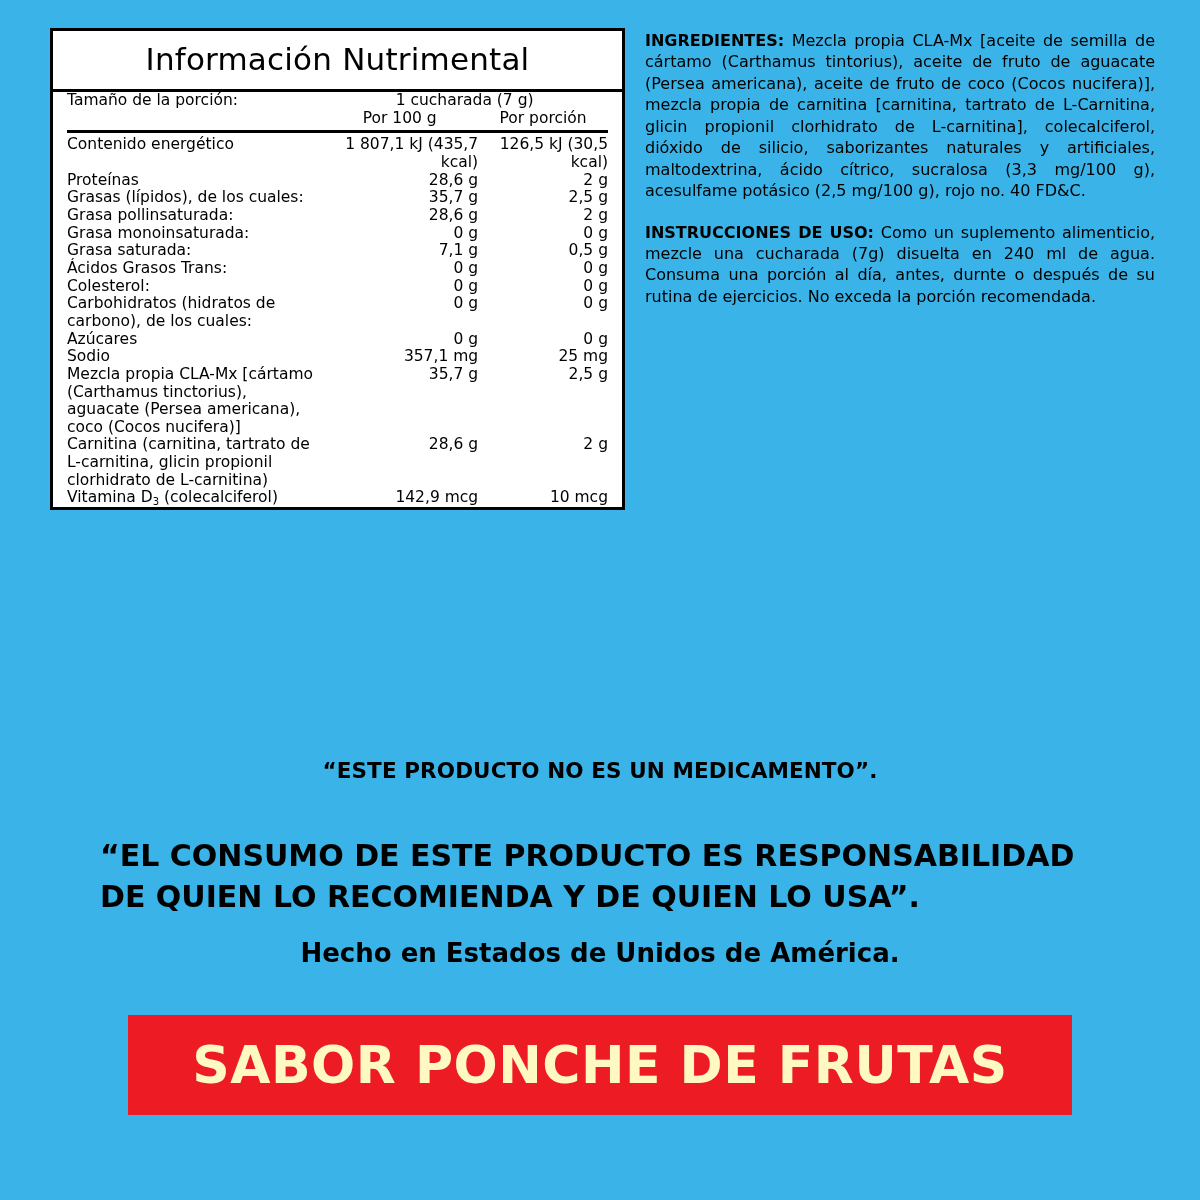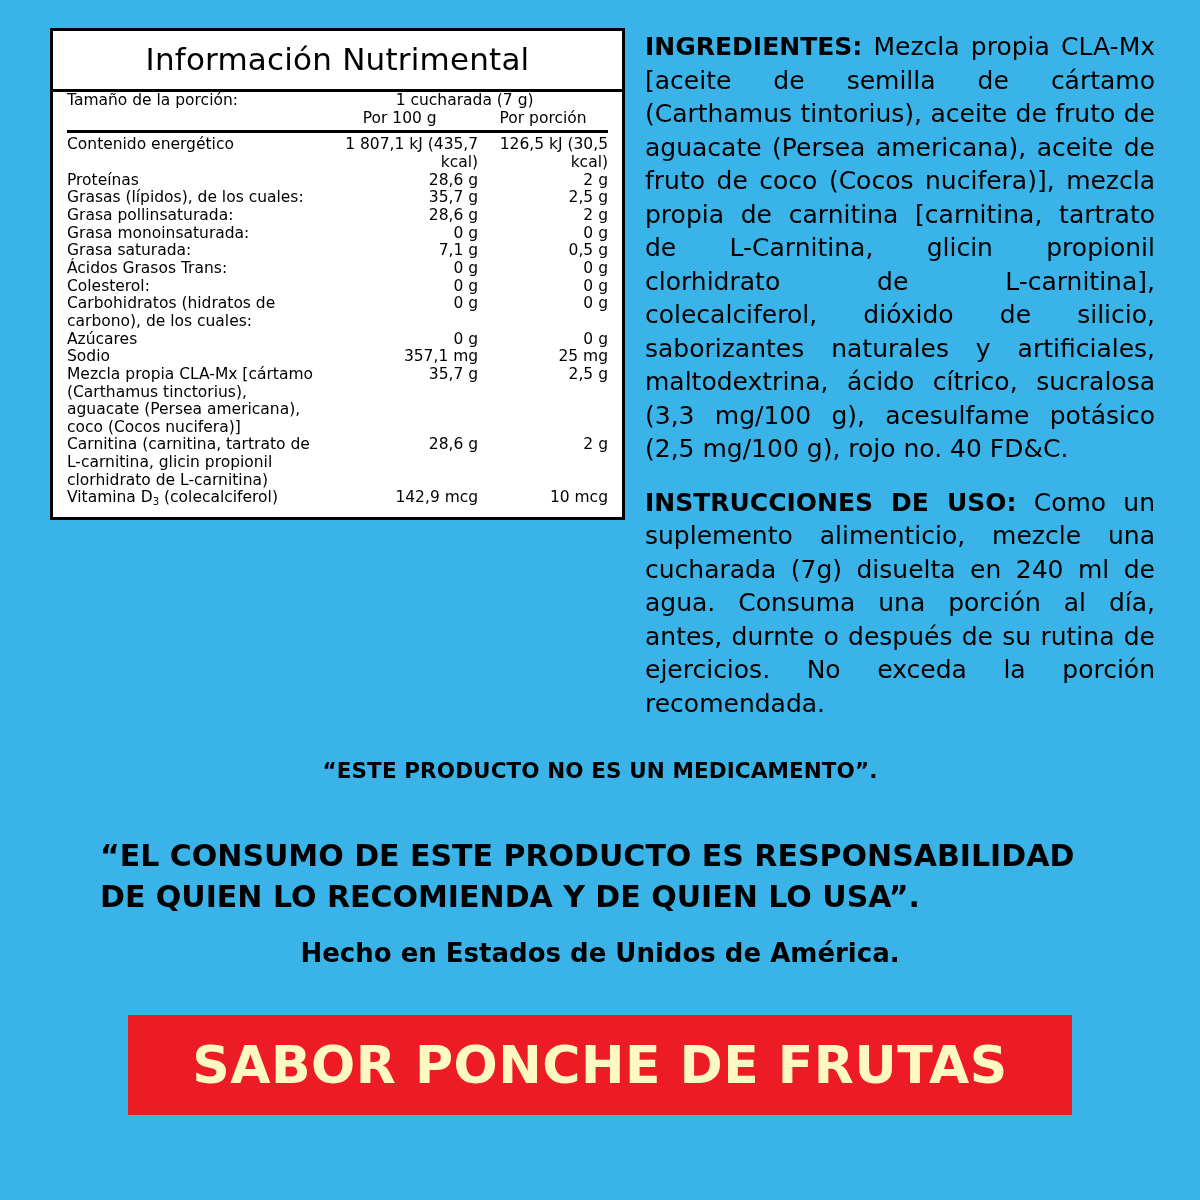--- a/index.html
+++ b/index.html
@@ -36,21 +36,21 @@
     text-align: center;
     font-size: 31px;
     padding: 10px 0 12px 0;
     font-weight: 400;
     letter-spacing: 0.2px;
   }
   .rule-thick {
     border-top: 3px solid #000;
   }
   .nutri-body {
-    padding: 0 14px 10px 14px;
+    padding: 0 14px 0 14px;
   }
   table.nt {
     width: 100%;
     border-collapse: collapse;
     font-size: 15.5px;
     line-height: 1.14;
   }
   table.nt td {
     vertical-align: top;
     padding: 0;
@@ -80,21 +80,21 @@
   .nutri-rows td { padding-top: 1px; }
 
   sub.dsub { font-size: 10px; vertical-align: baseline; position: relative; top: 3px; }
 
   
   .right-col {
     position: absolute;
     left: 645px;
     top: 30px;
     width: 510px;
-    font-size: 25px;
+    font-size: 16px;
     line-height: 1.34;
     text-align: justify;
   }
   .right-col p { margin: 0 0 20px 0; }
   .right-col .lead { font-weight: bold; }
 
   
   .disc1 {
     position: absolute;
     top: 758px;

